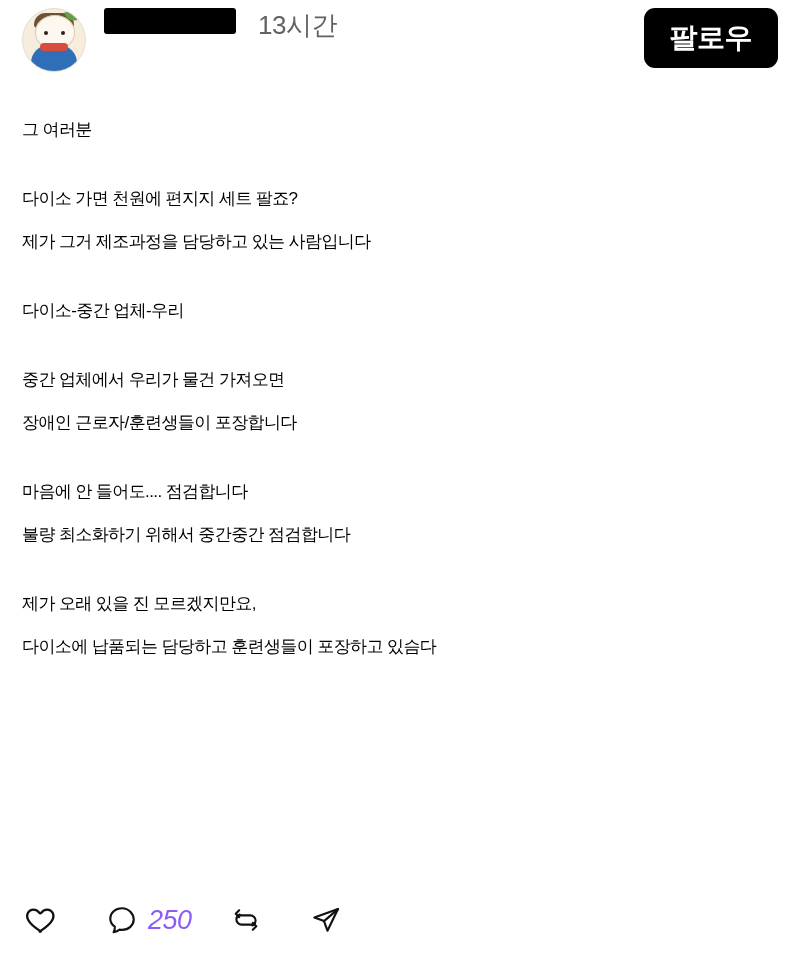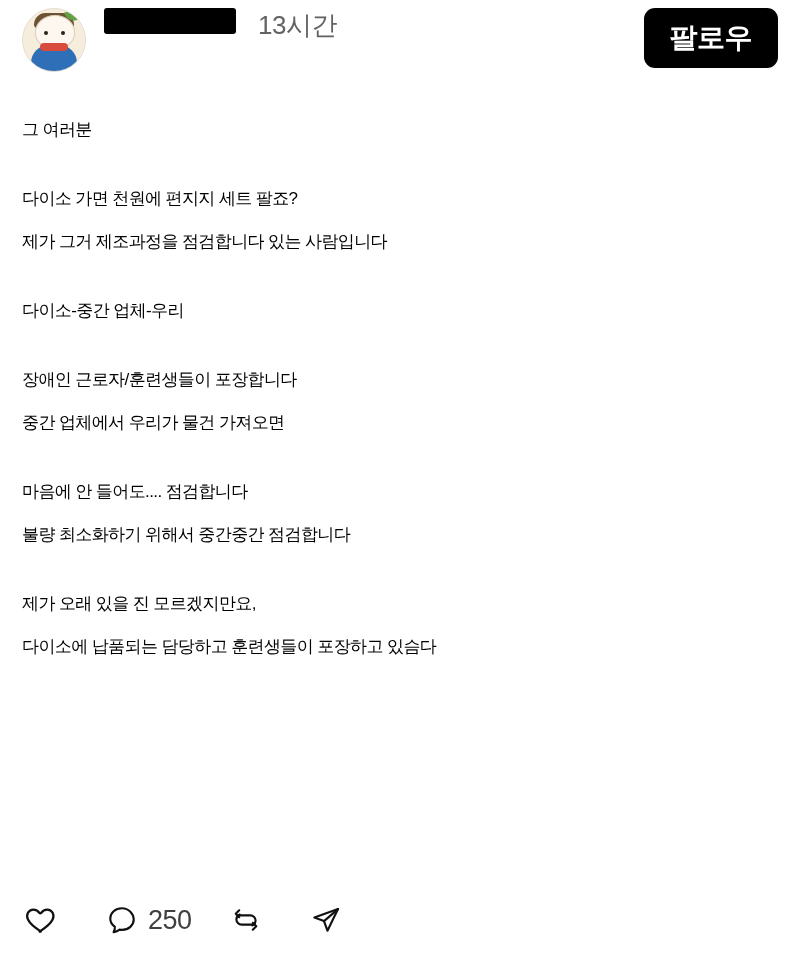--- a/index.html
+++ b/index.html
@@ -160,23 +160,24 @@
   }
   .action {
     display: flex;
     align-items: center;
     cursor: pointer;
     margin-right: 38px;
   }
   .action svg { display: block; }
   .count {
     font-size: 27px;
-    color: #404040;
+    color: #8b5cf6;
     margin-left: 10px;
     letter-spacing: -0.5px;
+    font-style: italic;
   }
 </style>
 </head>
 <body>
 
 <div class="post">
 
   <div class="header">
     <div class="avatar">
       <div class="hair"></div>
@@ -198,30 +199,30 @@
   </div>
 
   <div class="body-text">
 
     <div class="para">
       <div class="line">그 여러분</div>
     </div>
 
     <div class="para">
       <div class="line">다이소 가면 천원에 편지지 세트 팔죠?</div>
-      <div class="line">제가 그거 제조과정을 점검합니다 있는 사람입니다</div>
+      <div class="line">제가 그거 제조과정을 담당하고 있는 사람입니다</div>
     </div>
 
     <div class="para">
       <div class="line">다이소-중간 업체-우리</div>
     </div>
 
     <div class="para">
+      <div class="line">중간 업체에서 우리가 물건 가져오면</div>
       <div class="line">장애인 근로자/훈련생들이 포장합니다</div>
-      <div class="line">중간 업체에서 우리가 물건 가져오면</div>
     </div>
 
 
 
     <div class="para">
       <div class="line">마음에 안 들어도.... 점검합니다</div>
       <div class="line">불량 최소화하기 위해서 중간중간 점검합니다</div>
     </div>
 
     <div class="para">

